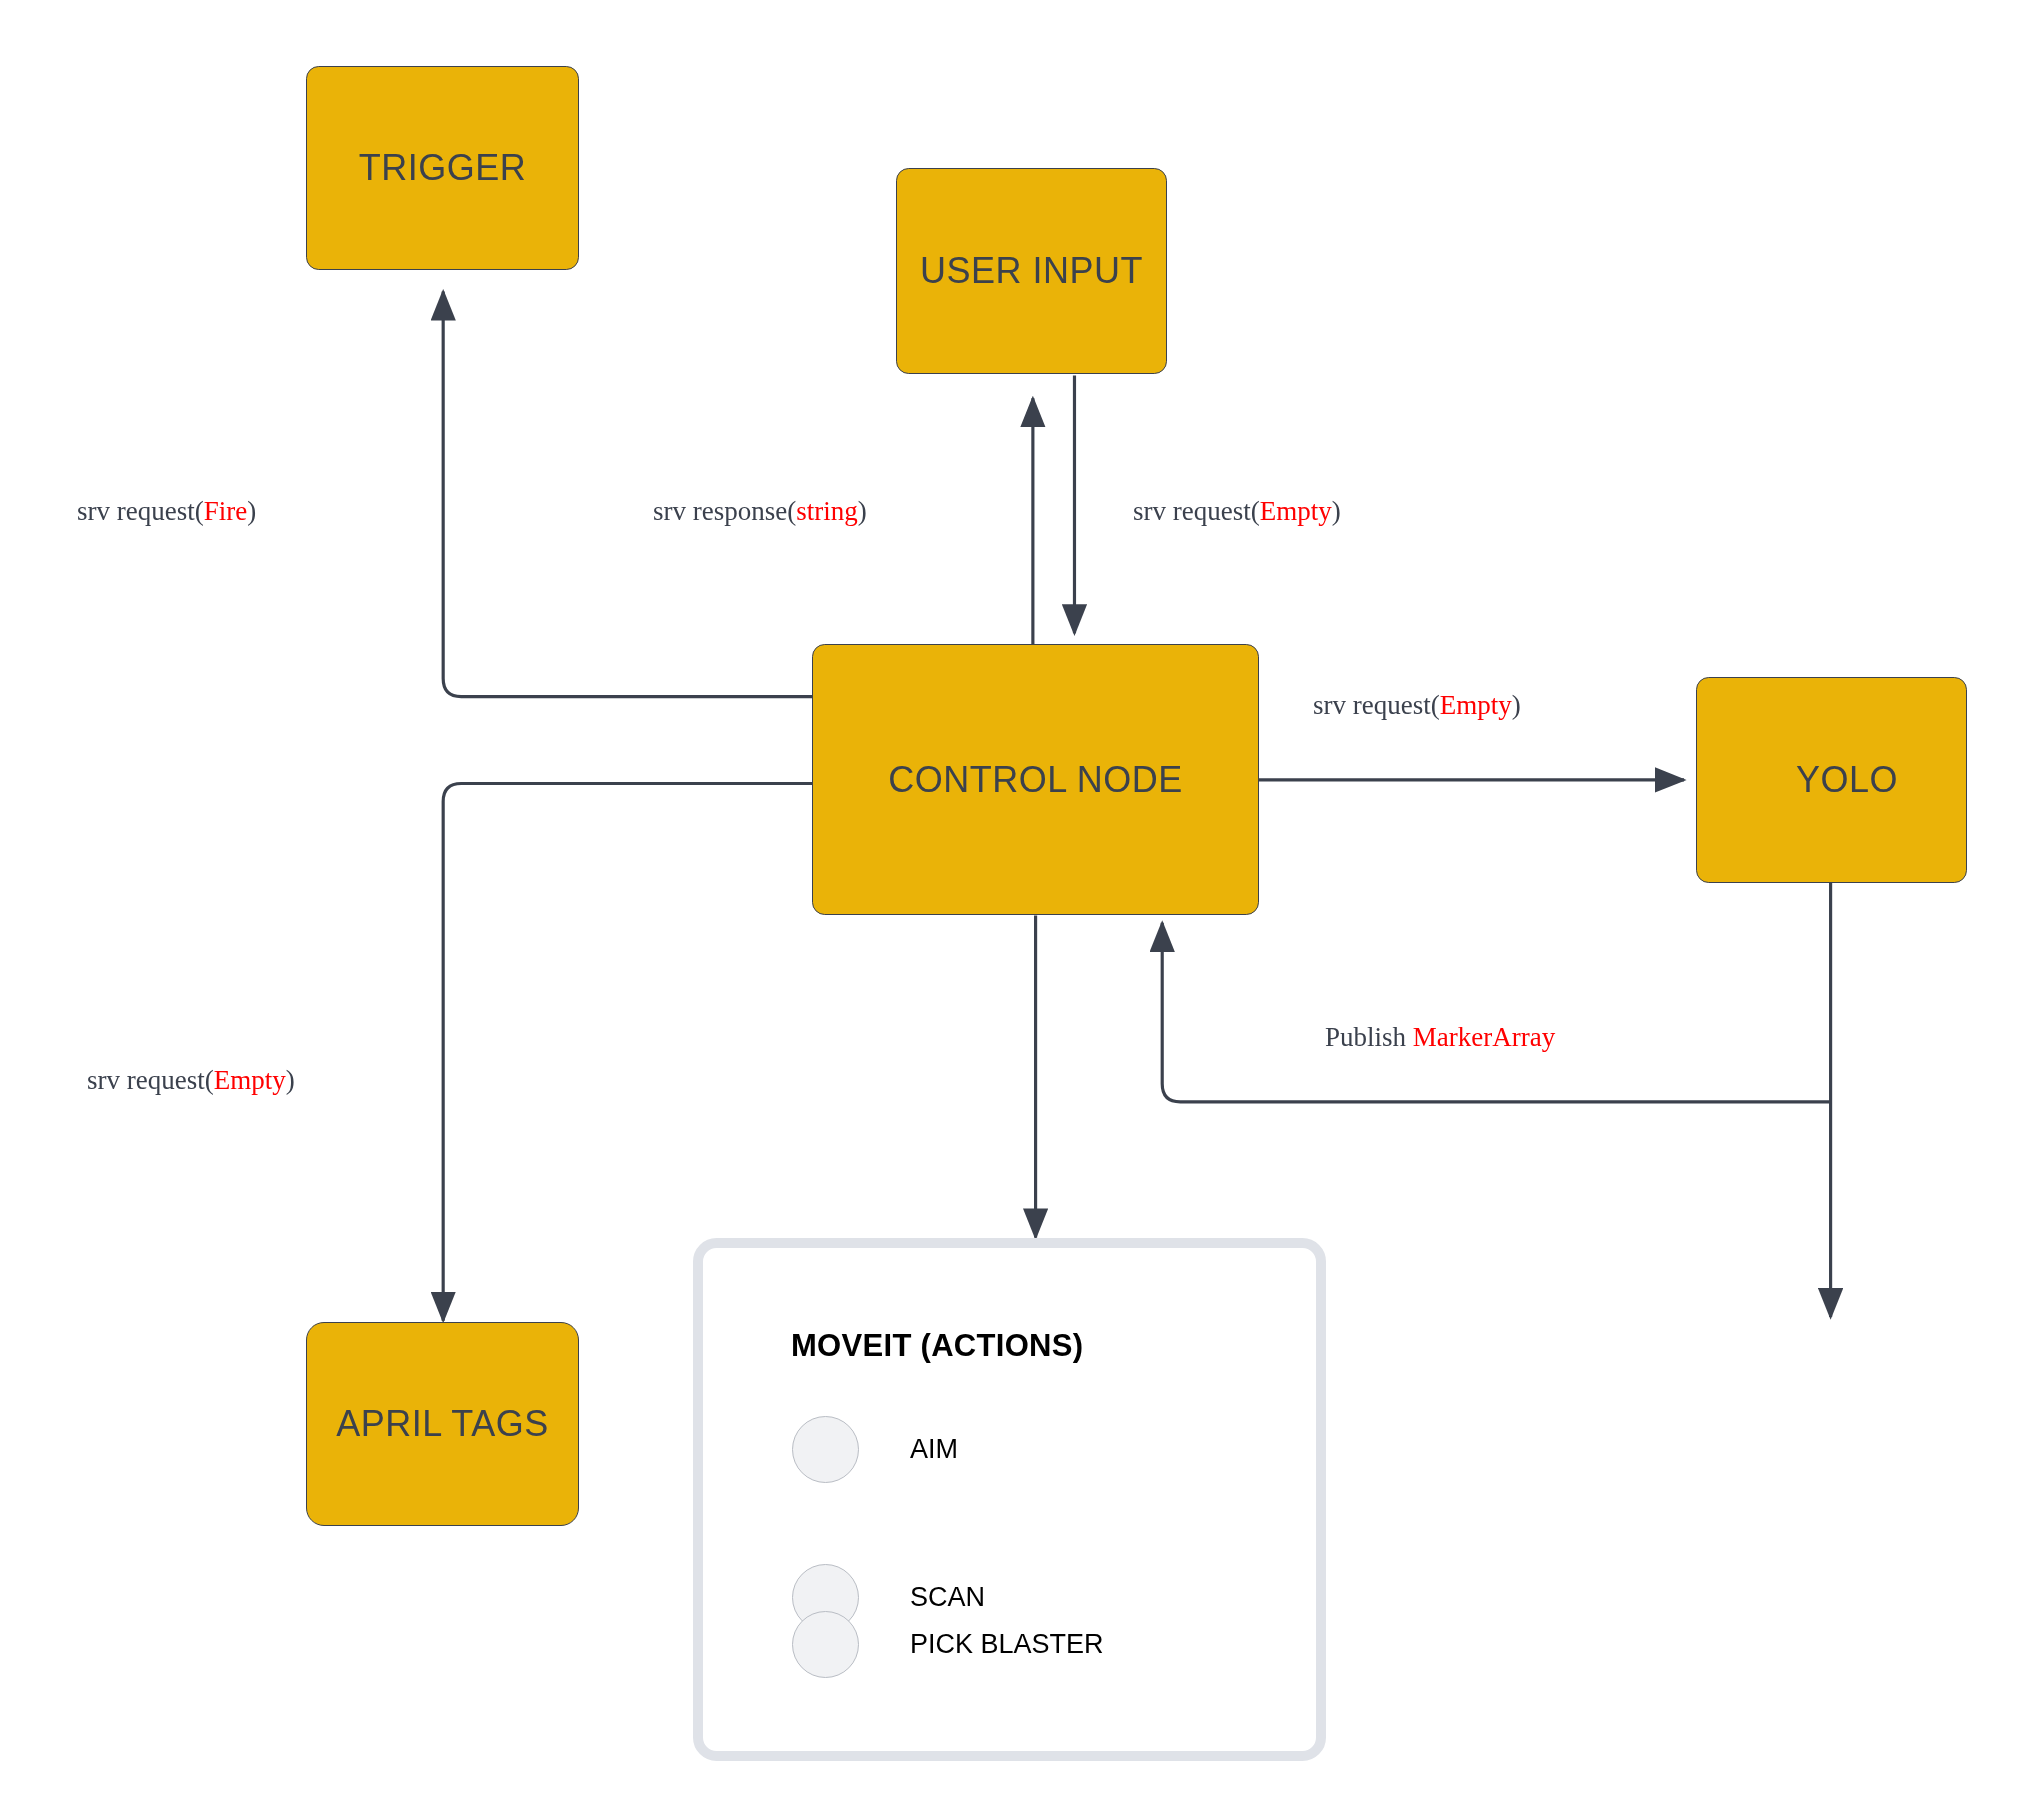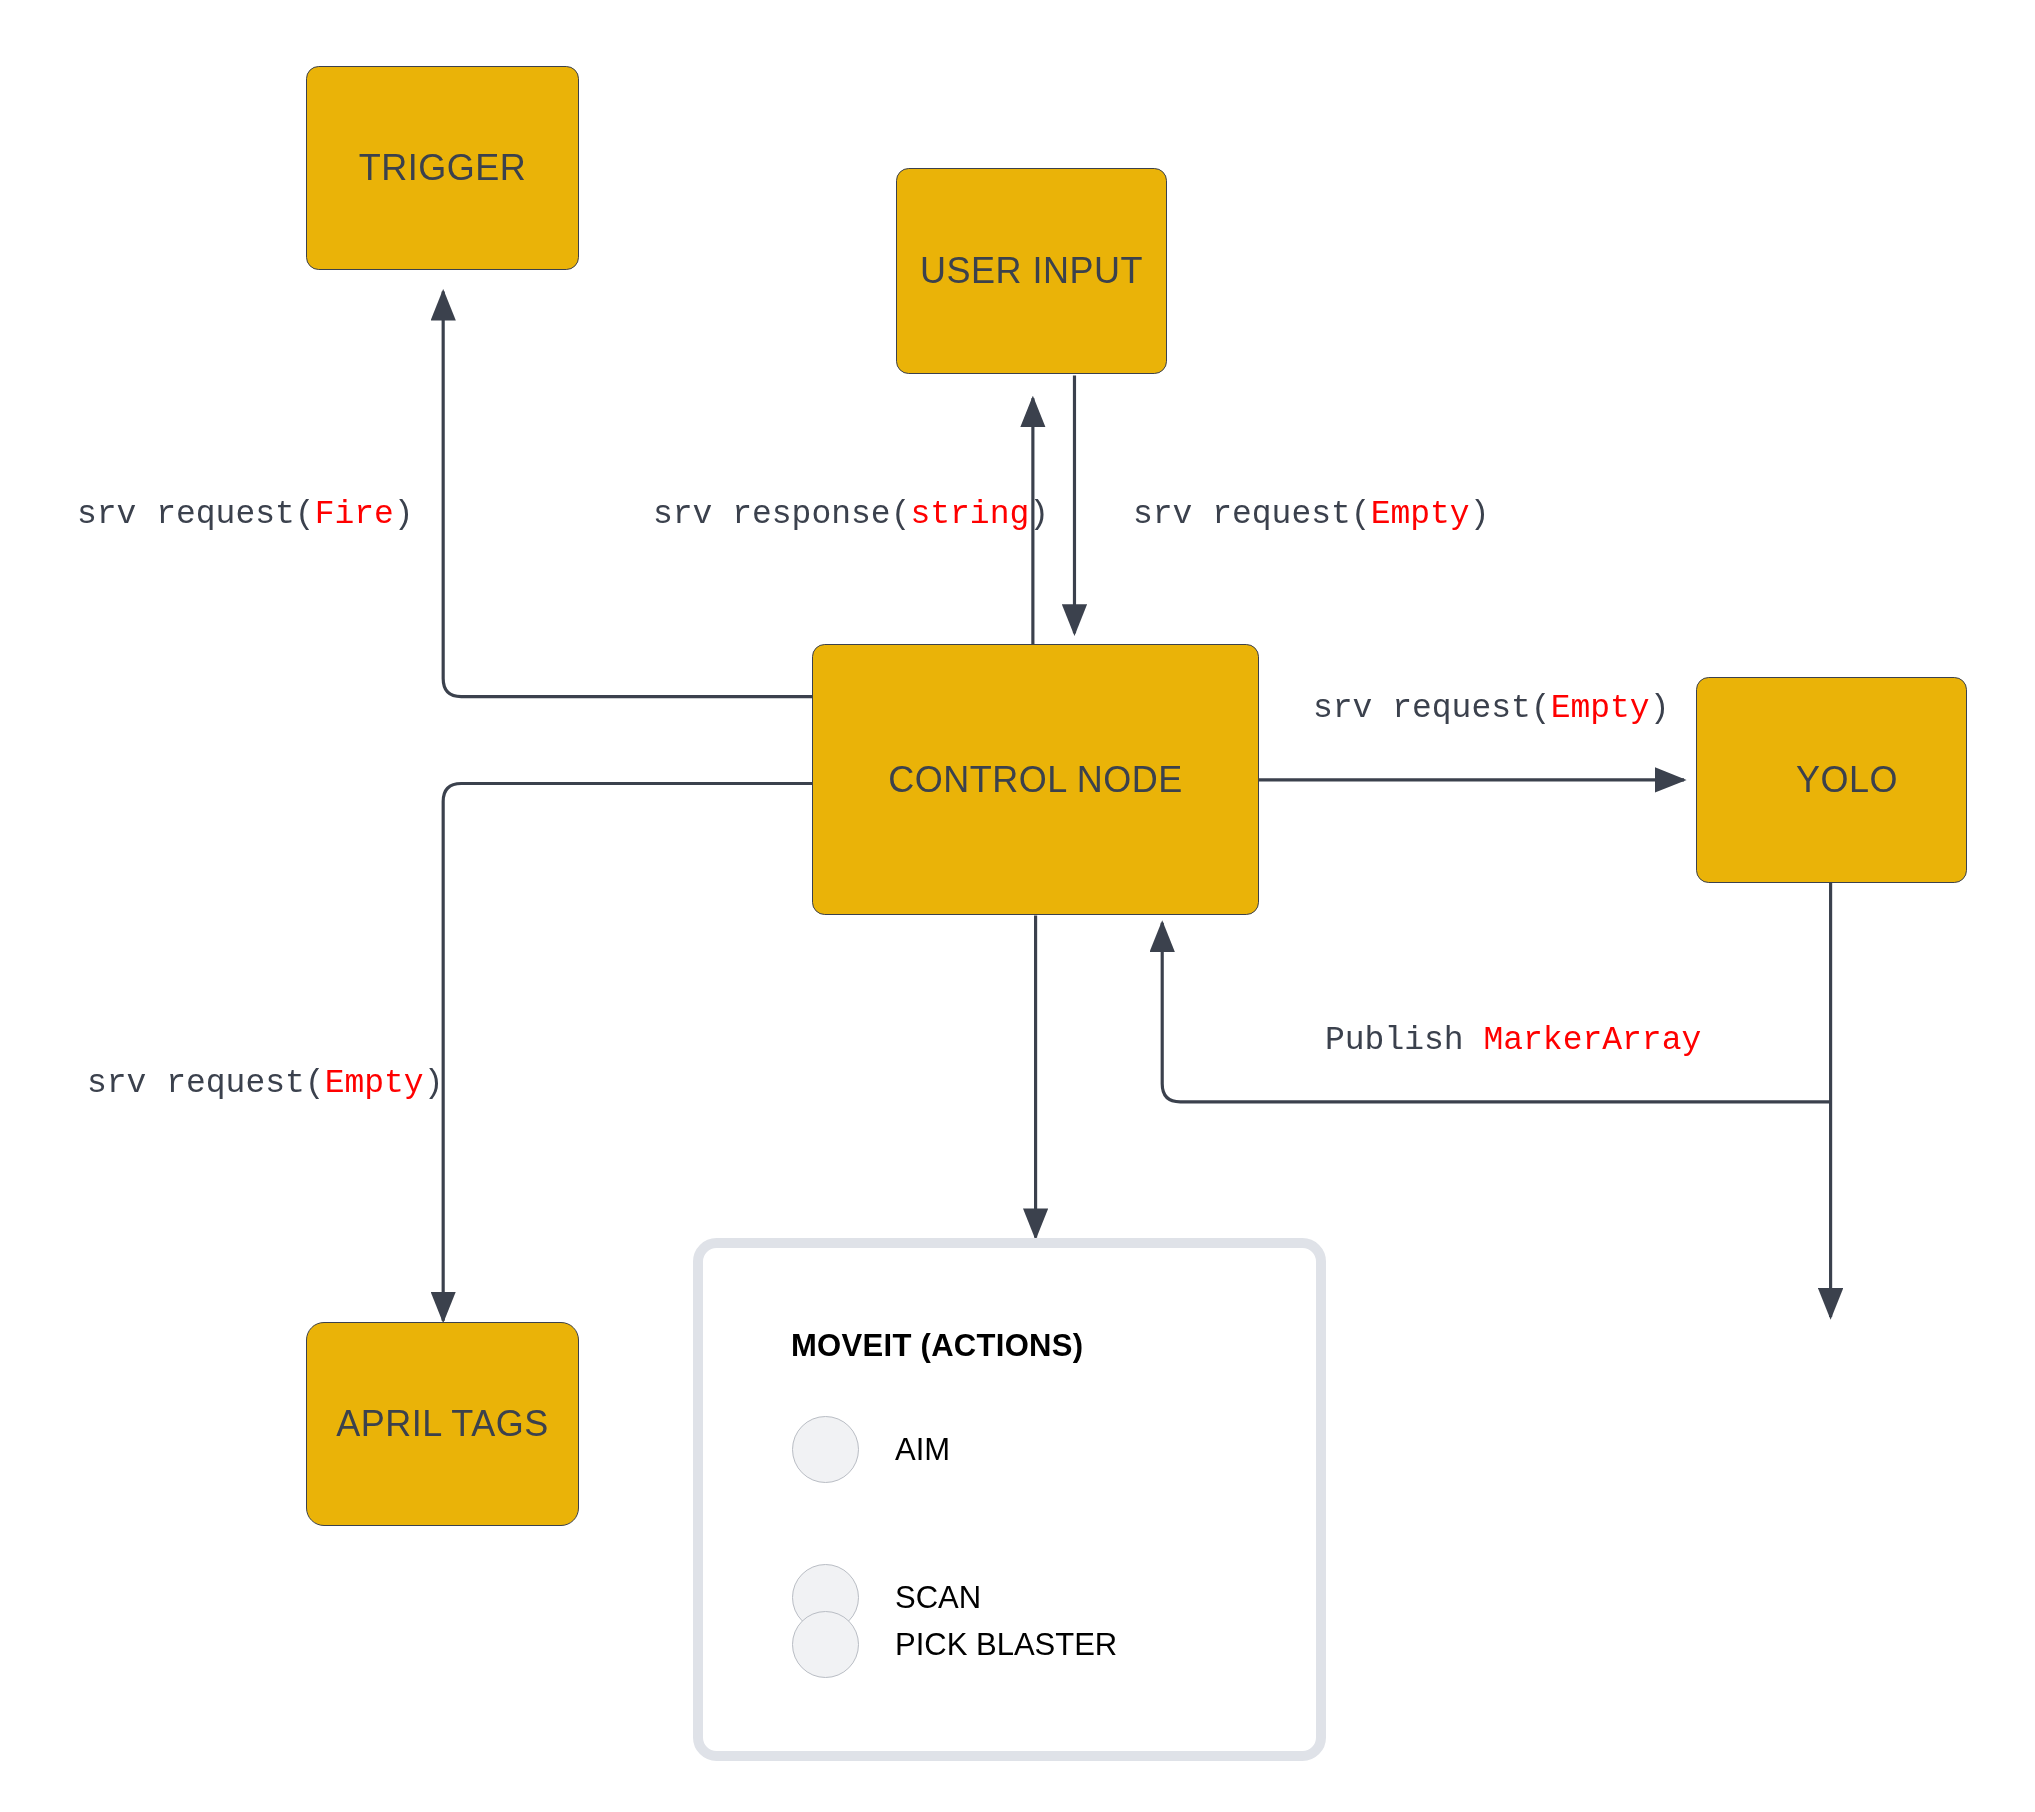--- a/index.html
+++ b/index.html
@@ -37,22 +37,22 @@
     justify-content: center;
     color: #3b414d;
     font-size: 36px;
     letter-spacing: 0.5px;
     font-weight: 400;
     font-family: "Liberation Sans", sans-serif;
   }
   .edge-label {
     position: absolute;
     color: #3b414d;
-    font-size: 33px;
-    font-family: Liberation Mono, monospace;
+    font-size: 27px;
+    font-family: Liberation Serif, serif;
     white-space: nowrap;
     line-height: 1;
     text-align: center;
   }
   .edge-label .hl {
     color: #ff0000;
   }
   .group-box {
     position: absolute;
     box-sizing: border-box;
@@ -77,23 +77,23 @@
   .action-dot {
     width: 67px;
     height: 67px;
     border-radius: 50%;
     background: #f1f2f4;
     border: 1.4px solid #b9bdc4;
     box-sizing: border-box;
     flex: 0 0 auto;
   }
   .action-label {
-    margin-left: 36px;
+    margin-left: 51px;
     color: #000000;
-    font-size: 31px;
+    font-size: 27px;
     font-family: "Liberation Sans", sans-serif;
     white-space: nowrap;
   }
 </style>
 </head>
 <body>
 
 <div id="canvas">
 
   <svg class="edges" viewBox="0 0 2250 2004" xmlns="http://www.w3.org/2000/svg">

